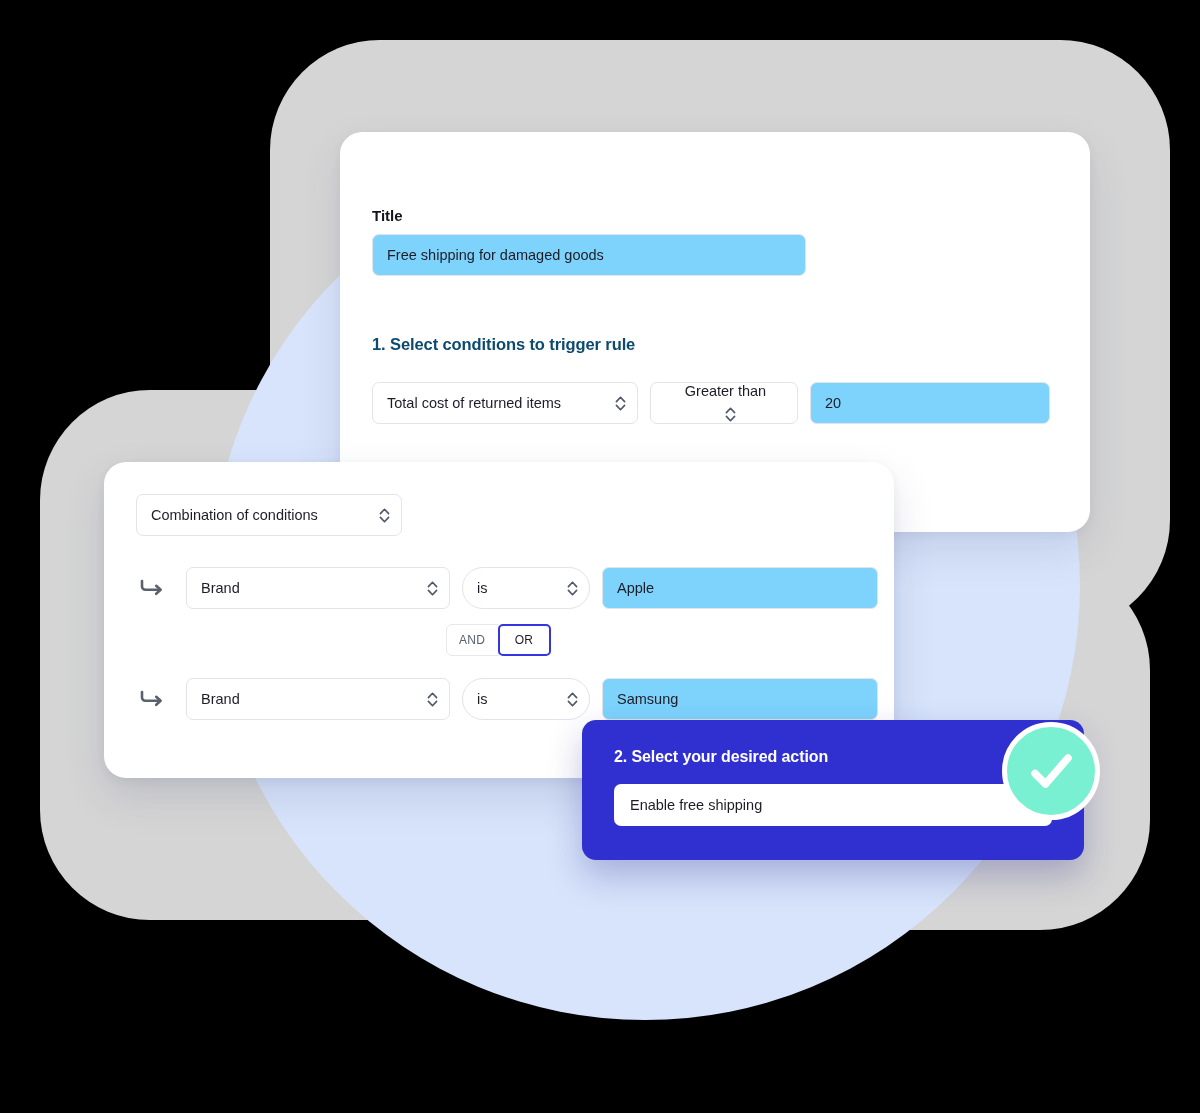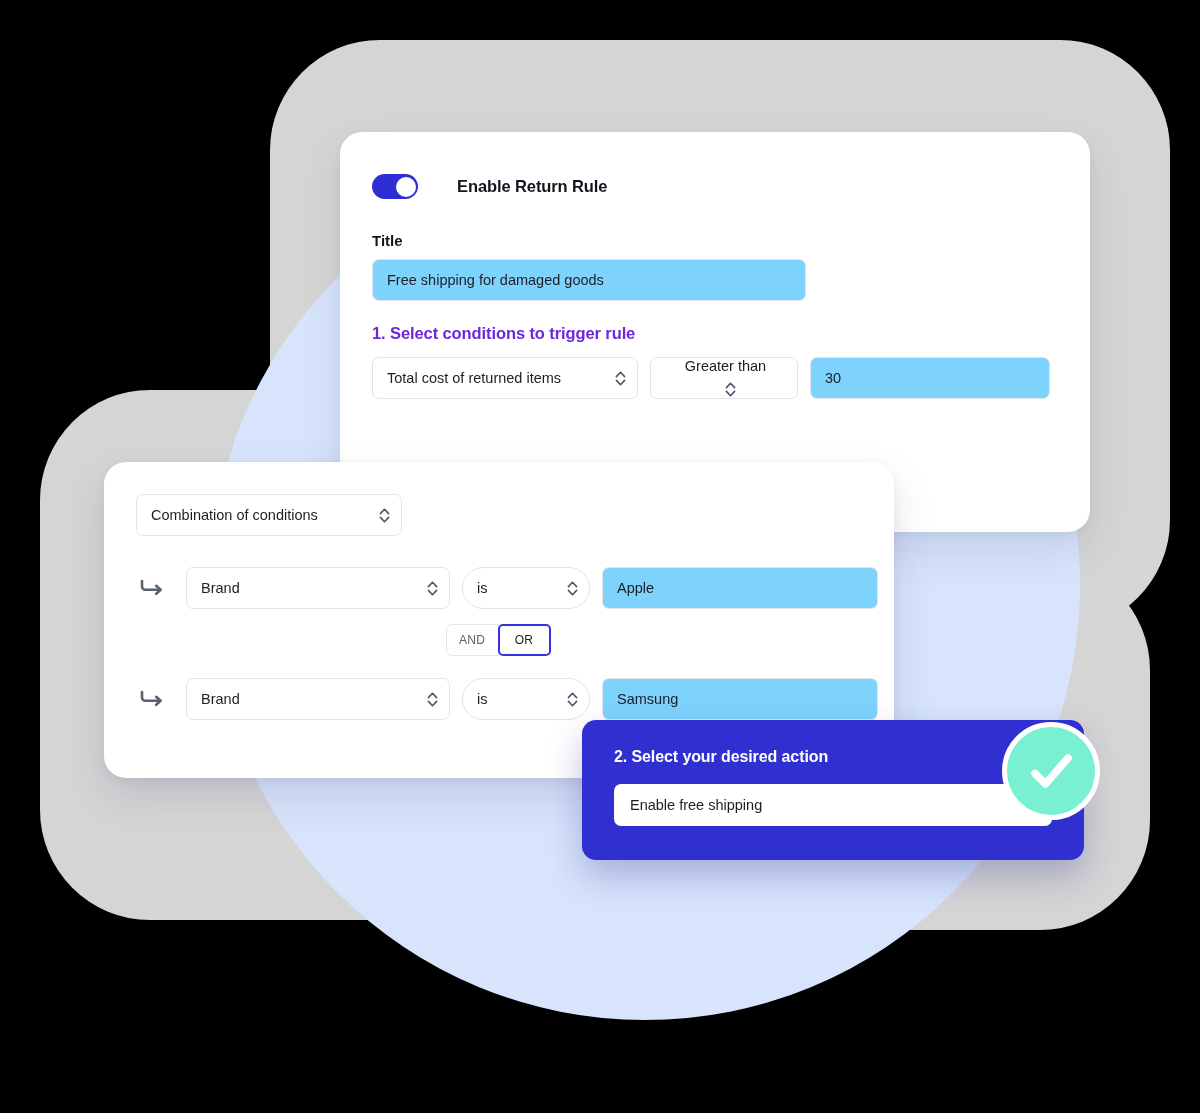--- a/index.html
+++ b/index.html
@@ -128,22 +128,22 @@
   
   .field-label {
     font-size: 15px;
     font-weight: bold;
     color: #14141e;
     margin-top: 33px;
   }
   .section-heading {
     font-size: 16.5px;
     font-weight: bold;
-    color: #6d28d9;
-    margin-top: 23px;
+    color: #0c4a6e;
+    margin-top: 59px;
     letter-spacing: -.1px;
   }
 
   
   .txt-input {
     height: 42px;
     border: 1px solid #e2e4ea;
     border-radius: 7px;
     background: #7dd3fc;
     display: flex;
@@ -172,21 +172,21 @@
   }
   .sel .chev {
     flex: 0 0 auto;
     margin-left: 10px;
     display: flex;
   }
 
   .row-fields {
     display: flex;
     gap: 12px;
-    margin-top: 14px;
+    margin-top: 28px;
   }
 
   
   .f-cond  { width: 266px; }
   .f-op    { width: 148px; flex-direction: column; }
   .f-val   { width: 240px; }
 
   
   .combo-sel { width: 266px; }
 
@@ -290,26 +290,20 @@
 
 <div id="stage">
 
   <div class="bg-gray-top"></div>
   <div class="bg-gray-bottom"></div>
   <div class="bg-gray-right"></div>
   <div class="bg-blue-circle"></div>
 
   <div class="card card-main">
 
-    <div class="toggle-row">
-      <div class="toggle">
-        <div class="knob"></div>
-      </div>
-      <div class="toggle-label">Enable Return Rule</div>
-    </div>
 
     <div class="field-label">Title</div>
 
     <div class="txt-input title-input" placeholder="Rule title">Free shipping for damaged goods</div>
 
     <div class="section-heading">1. Select conditions to trigger rule</div>
 
     <div class="row-fields">
 
       <div class="sel f-cond">
@@ -325,21 +319,21 @@
       <div class="sel f-op">
         <span>Greater than</span>
         <span class="chev">
           <svg width="11" height="17" viewBox="0 0 11 17">
             <path d="M1.4 6.6 5.5 2.3l4.1 4.3" fill="none" stroke="#4d5568" stroke-width="1.6" stroke-linecap="round" stroke-linejoin="round"></path>
             <path d="M1.4 10.4 5.5 14.7l4.1-4.3" fill="none" stroke="#4d5568" stroke-width="1.6" stroke-linecap="round" stroke-linejoin="round"></path>
           </svg>
         </span>
       </div>
 
-      <div class="txt-input f-val" placeholder="Value">30</div>
+      <div class="txt-input f-val" placeholder="Value">20</div>
     </div>
   </div>
 
   <div class="card card-conditions">
 
     <div class="sel combo-sel">
       <span>Combination of conditions</span>
       <span class="chev">
         <svg width="11" height="17" viewBox="0 0 11 17">
           <path d="M1.4 6.6 5.5 2.3l4.1 4.3" fill="none" stroke="#4d5568" stroke-width="1.6" stroke-linecap="round" stroke-linejoin="round"></path>

